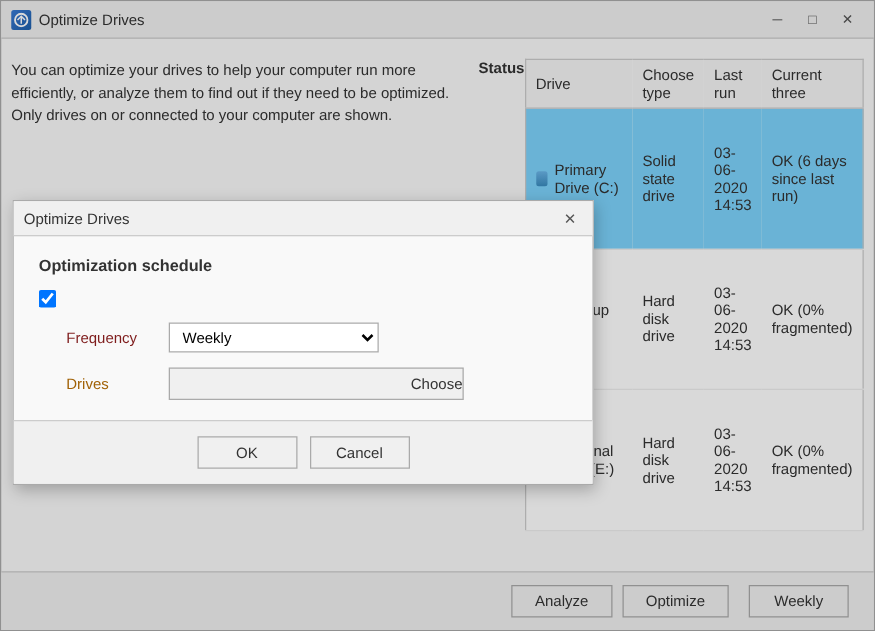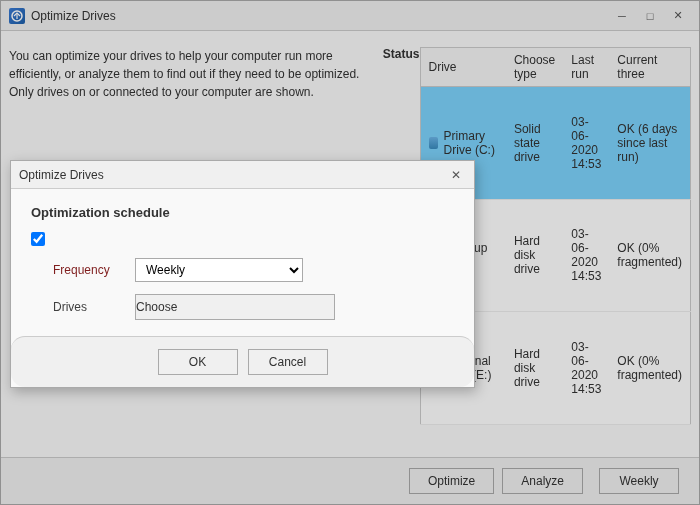--- a/index.html
+++ b/index.html
@@ -270,43 +270,42 @@
     .drives-row {
       display: flex;
       align-items: center;
       gap: 12px;
       margin-top: 4px;
       padding-left: 22px;
     }
 
     .drives-label {
       font-size: 12px;
-      color: #404040;
+      color: #a16207;
       min-width: 70px;
     }
 
     .choose-btn {
       padding: 5px 0;
-      width: 200px;
+      width: 236px;
       border: 1px solid #aaa;
       background: #f0f0f0;
       cursor: pointer;
       font-size: 12px;
       color: #333;
-      text-align: left;
+      text-align: right;
     }
 
     .dialog-footer {
       display: flex;
       justify-content: center;
       gap: 10px;
       padding: 12px 20px;
       border-top: 1px solid #ccc;
       background: #f0f0f0;
-      border-radius: 14px;
     }
 
     .dialog-footer .btn {
       min-width: 80px;
     }
 
     .separator {
       border: none;
       border-top: 1px solid #ccc;
       margin: 8px 0 10px 0;
@@ -383,22 +382,22 @@
             <td>OK (0% fragmented)</td>
           </tr>
         </tbody>
     </table>
 
   </div>
 
   <div class="bottom-bar">
     <div style="flex:1"></div>
     <div class="btn-group">
+      <button class="btn">Analyze</button>
       <button class="btn">Optimize</button>
-      <button class="btn">Analyze</button>
     </div>
     <div style="margin-left: 16px;">
       <button class="btn">Weekly</button>
     </div>
   </div>
 </div>
 
 <div class="dialog-overlay"></div>
 
 <div class="dialog">

